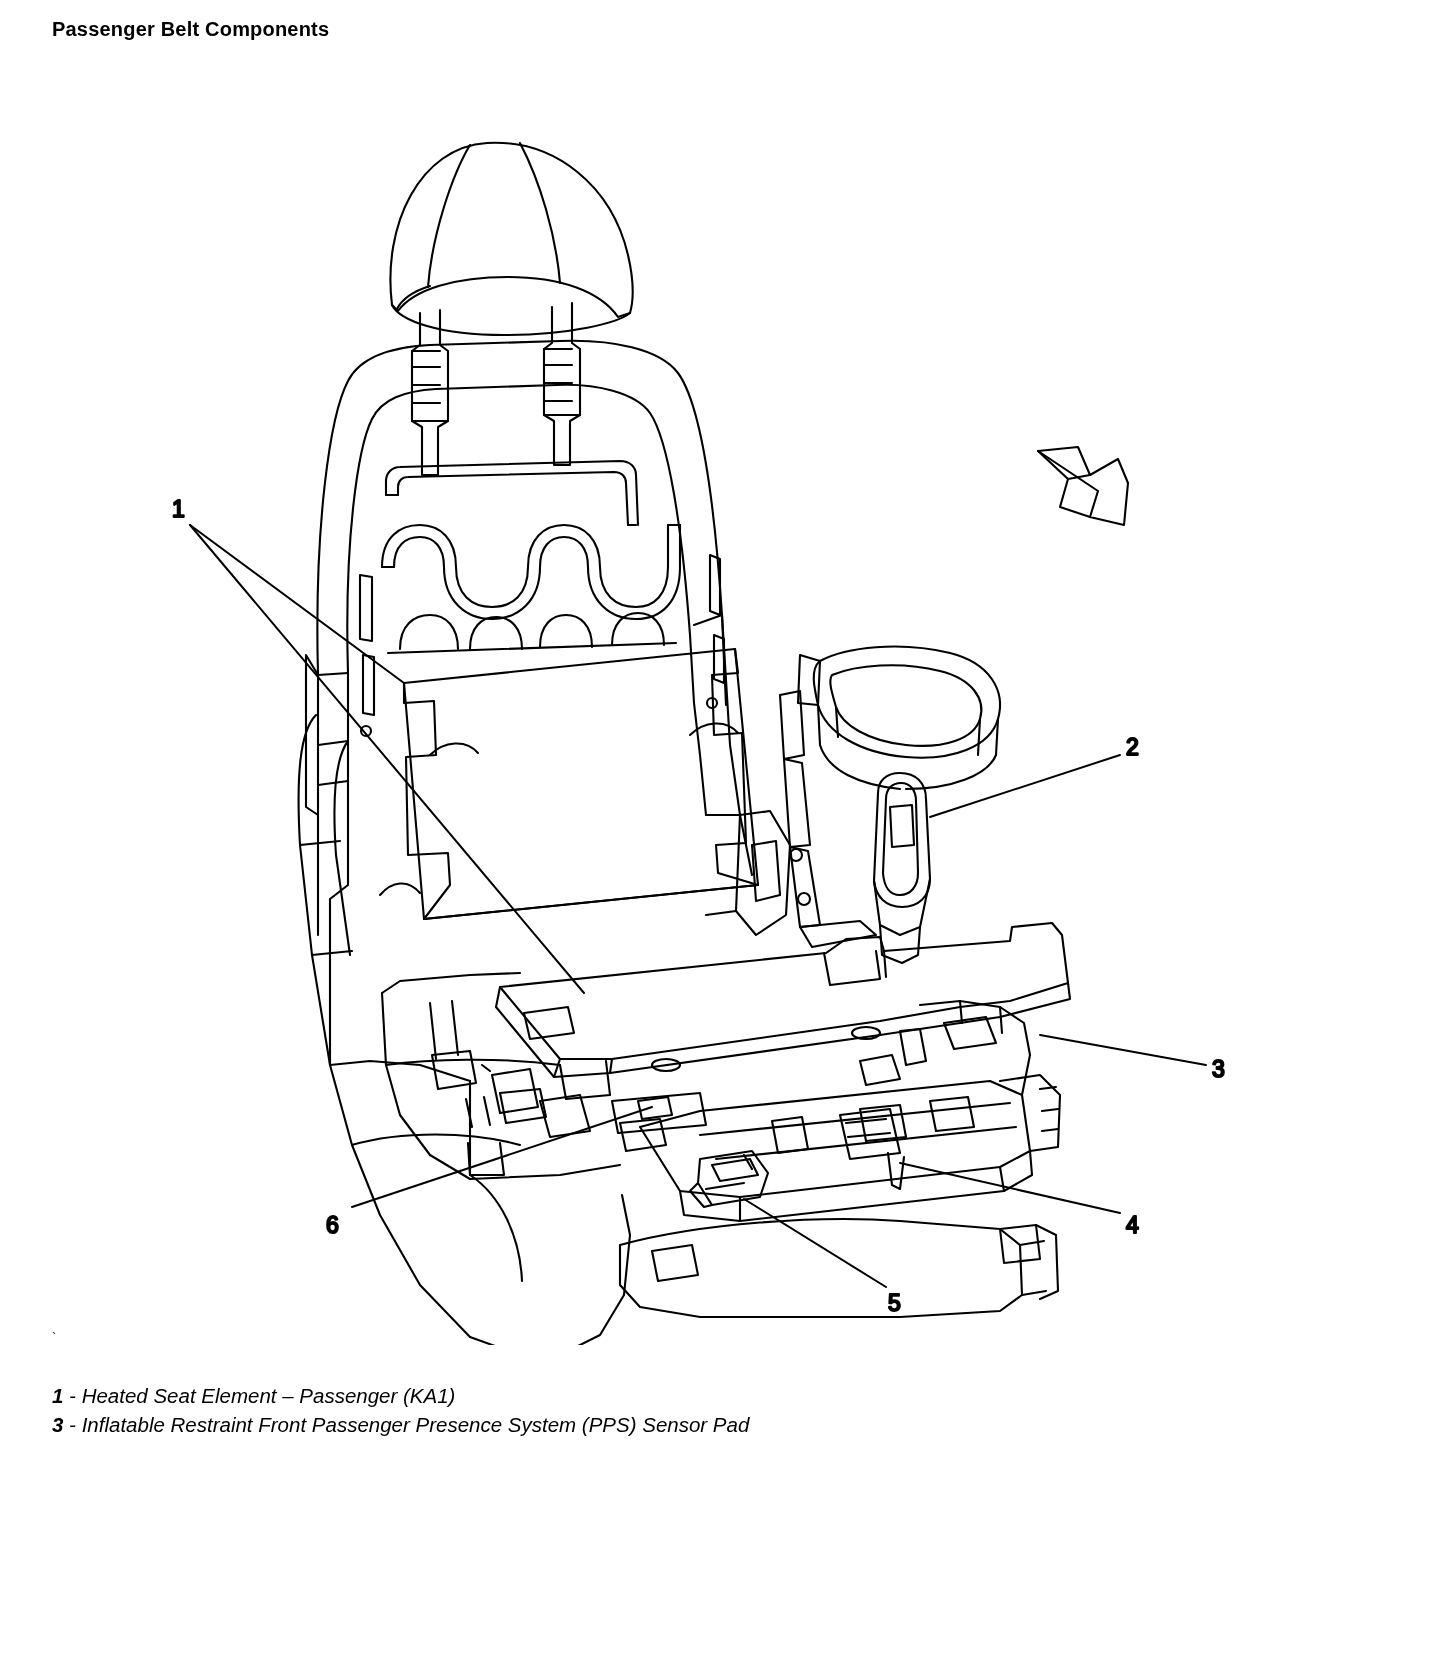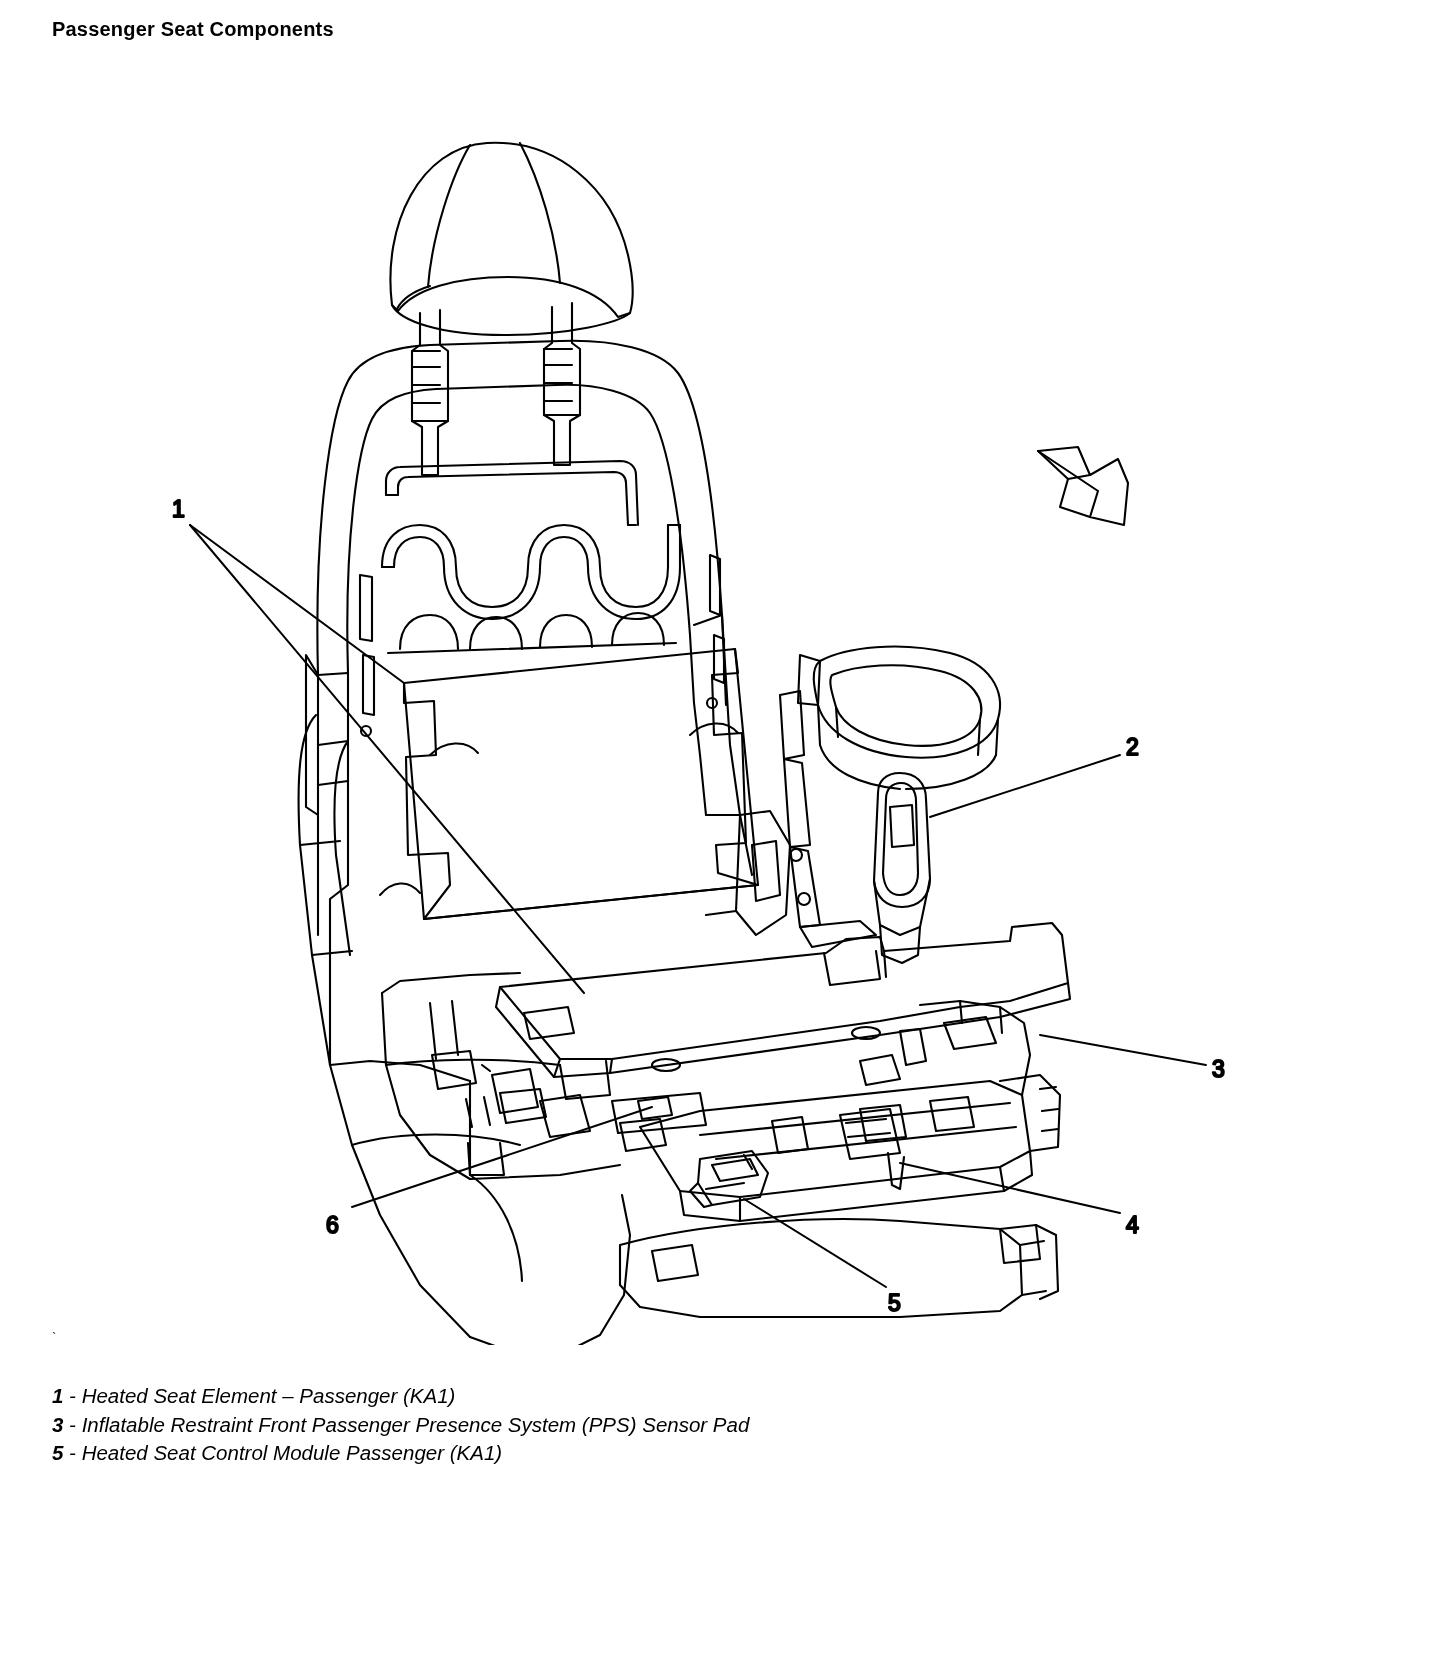--- a/index.html
+++ b/index.html
@@ -70,21 +70,21 @@
     font-size: 23px;
     fill: #000;
     font-family: "Liberation Sans", sans-serif;
   }
 </style>
 </head>
 <body>
 
 <div id="page">
 
-  <div class="title">Passenger Seat Components</div>
+  <div class="title">Passenger Belt Components</div>
 
   <div class="diagram-area">
     <svg width="1440" height="1290" viewBox="0 0 1440 1290" xmlns="http://www.w3.org/2000/svg" fill="none" stroke="#000" stroke-width="2.1" stroke-linejoin="round" stroke-linecap="round">
 
       <g>
         <path d="M392 250 C 382 170, 420 92, 487 88 C 556 84, 612 132, 628 200 C 634 226, 634 244, 630 258 L 618 262 C 600 236, 560 222, 508 222 C 456 222, 414 234, 398 256 Z"></path>
         <path d="M392 250 C 400 266, 440 280, 504 280 C 570 280, 618 268, 630 258"></path>
         <path d="M397 254 C 402 244, 414 236, 430 231"></path>
         <path d="M470 90 C 452 120, 432 180, 428 232"></path>
         <path d="M520 88 C 540 126, 556 180, 560 228"></path>
@@ -297,20 +297,15 @@
     <div class="legend-row">
       <span class="legend-num">1</span>
       <span class="legend-sep">-</span>
       <span>Heated Seat Element – Passenger (KA1)</span>
     </div>
     <div class="legend-row">
       <span class="legend-num">3</span>
       <span class="legend-sep">-</span>
       <span>Inflatable Restraint Front Passenger Presence System (PPS) Sensor Pad</span>
     </div>
-    <div class="legend-row">
-      <span class="legend-num">5</span>
-      <span class="legend-sep">-</span>
-      <span>Heated Seat Control Module Passenger (KA1)</span>
-    </div>
   </div>
 
 </div>
 
 </body></html>

